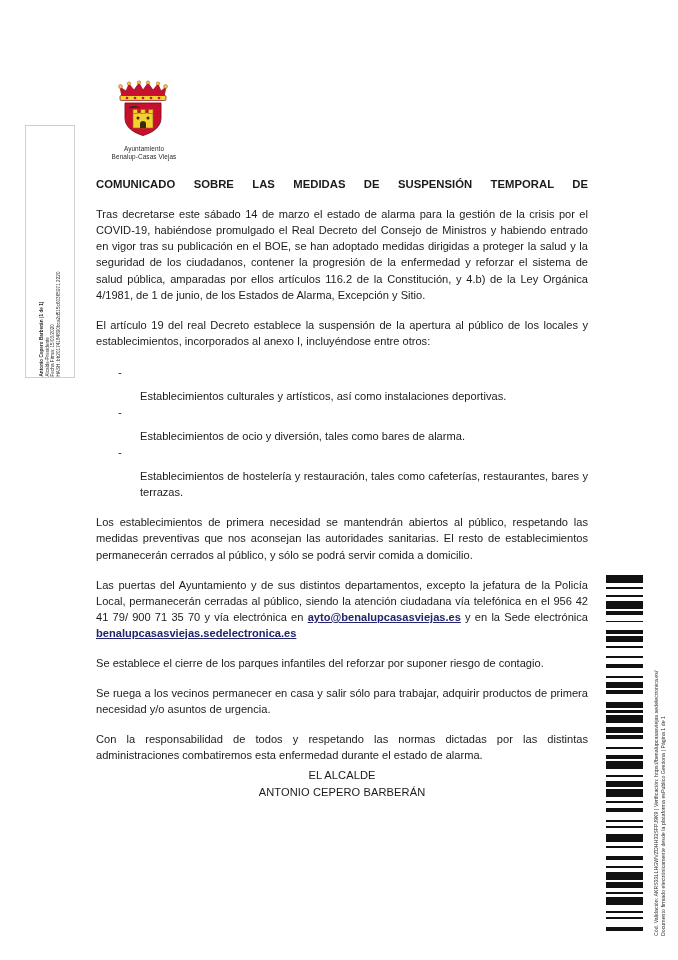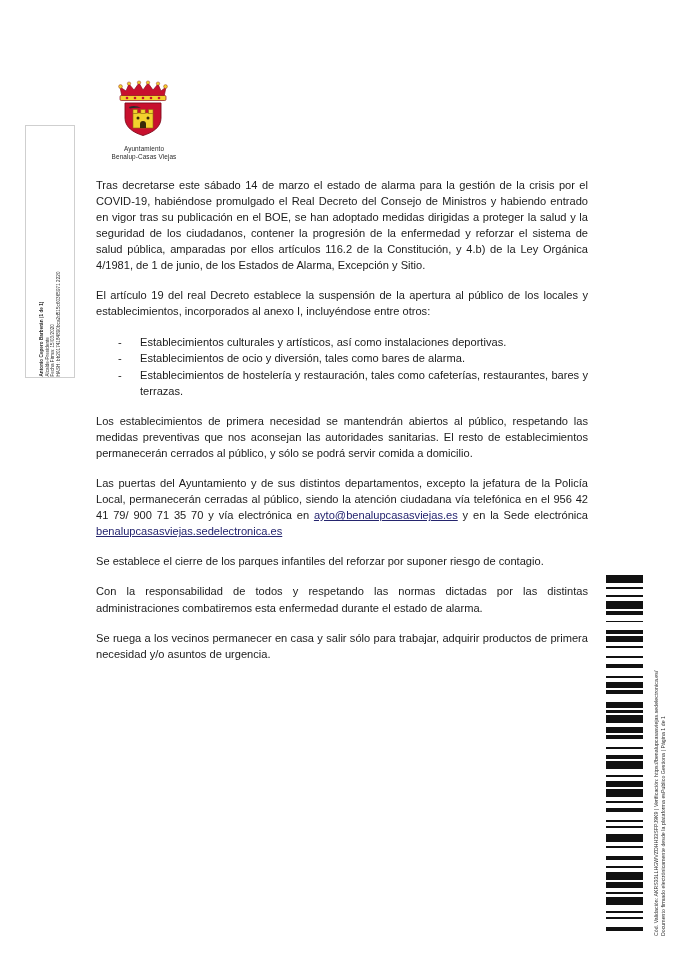--- a/index.html
+++ b/index.html
@@ -150,20 +150,21 @@
     margin-top: 14px;
     font-size: 11.1px;
     line-height: 16.1px;
     text-align: justify;
     text-align-last: left;
   }
 
   .link {
     color: #24246e;
     text-decoration: underline;
+    font-weight: bold;
   }
 
   
   #suspension-list {
     margin-top: 15px;
     padding-left: 22px;
   }
   #suspension-list .li {
     display: flex;
     flex-direction: row;
@@ -173,20 +174,21 @@
   }
   #suspension-list .dash {
     width: 22px;
     flex: 0 0 22px;
     text-align: left;
   }
   #suspension-list .li-text {
     flex: 1 1 auto;
     text-align: justify;
     text-align-last: left;
+    margin-top: 24px;
   }
 
   
   #signoff {
     margin-top: 4px;
     text-align: center;
     font-size: 11.1px;
     line-height: 16.1px;
   }
   #signoff div { letter-spacing: 0.1px; }
@@ -327,20 +329,21 @@
         <path d="M15 27 C19 25 24 26 27 28 C23 27.4 19 27.6 15.8 28.6 Z" fill="#2b2b2b"></path>
       </svg>
     </div>
     <div id="crest-caption">
       <div>Ayuntamiento</div>
       <div>Benalup-Casas Viejas</div>
     </div>
   </div>
 
   <div id="doc-title">
+    <span class="t-line j">COMUNICADO SOBRE LAS MEDIDAS DE SUSPENSIÓN TEMPORAL DE</span>
   </div>
 
   <div class="para">Tras decretarse este sábado 14 de marzo el estado de alarma para la gestión de la crisis por el COVID-19, habiéndose promulgado el Real Decreto del Consejo de Ministros y habiendo entrado en vigor tras su publicación en el BOE, se han adoptado medidas dirigidas a proteger la salud y la seguridad de los ciudadanos, contener la progresión de la enfermedad y reforzar el sistema de salud pública, amparadas por ellos artículos 116.2 de la Constitución, y 4.b) de la Ley Orgánica 4/1981, de 1 de junio, de los Estados de Alarma, Excepción y Sitio.</div>
 
   <div class="para">El artículo 19 del real Decreto establece la suspensión de la apertura al público de los locales y establecimientos, incorporados al anexo I, incluyéndose entre otros:</div>
 
   <div id="suspension-list">
     <div class="li">
       <span class="dash">-</span>
       <span class="li-text">Establecimientos culturales y artísticos, así como instalaciones deportivas.</span>
@@ -354,18 +357,22 @@
       <span class="li-text">Establecimientos de hostelería y restauración, tales como cafeterías, restaurantes, bares y terrazas.</span>
     </div>
   </div>
 
   <div class="para">Los establecimientos de primera necesidad se mantendrán abiertos al público, respetando las medidas preventivas que nos aconsejan las autoridades sanitarias. El resto de establecimientos permanecerán cerrados al público, y sólo se podrá servir comida a domicilio.</div>
 
   <div class="para"><span>Las puertas del Ayuntamiento y de sus distintos departamentos, excepto la jefatura de la Policía Local, permanecerán cerradas al público, siendo la atención ciudadana vía telefónica en el 956 42 41 79/ 900 71 35 70 y vía electrónica en </span><a class="link" href="#">ayto@benalupcasasviejas.es</a><span> y en la Sede electrónica </span><a class="link" href="#">benalupcasasviejas.sedelectronica.es</a></div>
 
   <div class="para">Se establece el cierre de los parques infantiles del reforzar por suponer riesgo de contagio.</div>
 
+  <div class="para">Se ruega a los vecinos permanecer en casa y salir sólo para trabajar, adquirir productos de primera necesidad y/o asuntos de urgencia.</div>
+
   <div class="para">Con la responsabilidad de todos y respetando las normas dictadas por las distintas administraciones combatiremos esta enfermedad durante el estado de alarma.</div>
 
-  <div class="para">Se ruega a los vecinos permanecer en casa y salir sólo para trabajar, adquirir productos de primera necesidad y/o asuntos de urgencia.</div>
-
+  <div id="signoff">
+    <div>EL ALCALDE</div>
+    <div>ANTONIO CEPERO BARBERÁN</div>
+  </div>
 
 </div>
 
 </body></html>

